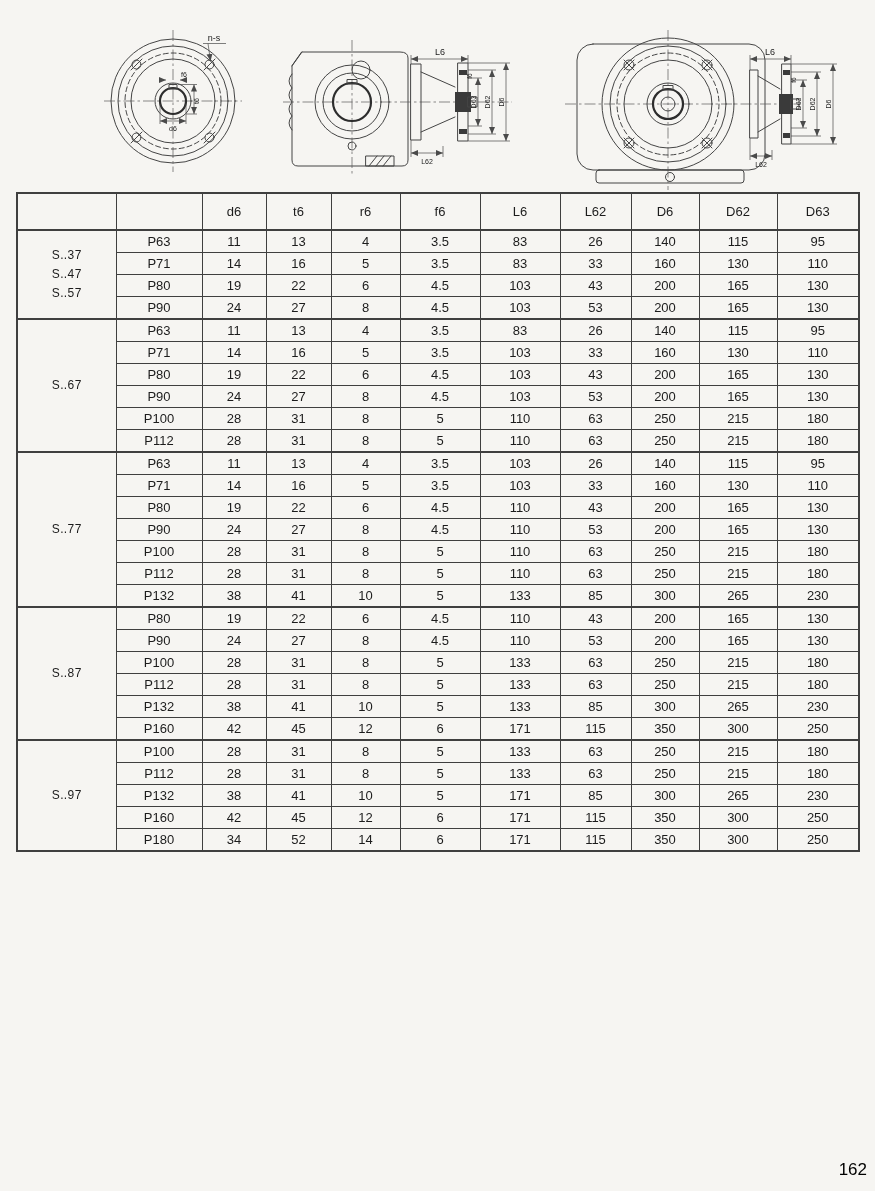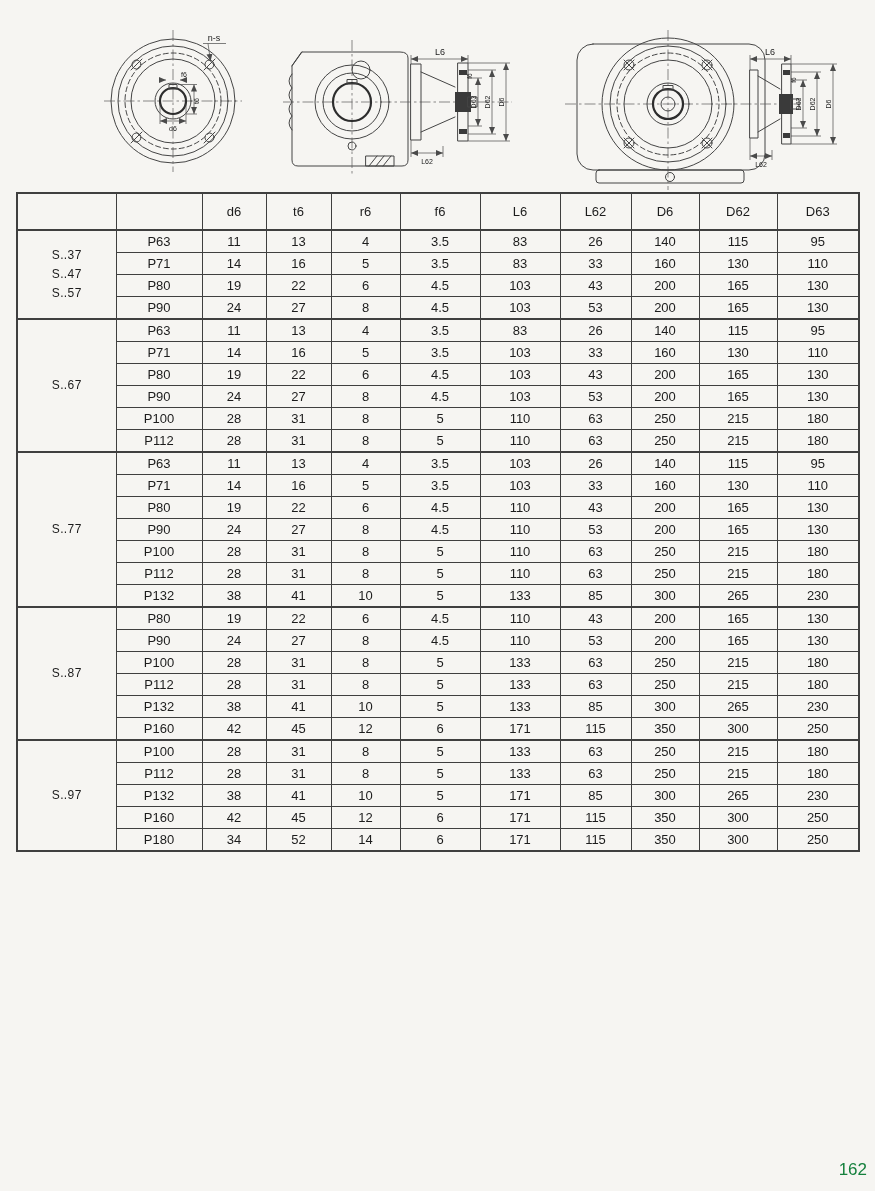--- a/index.html
+++ b/index.html
@@ -18,21 +18,21 @@
   .dtt{font-size:6.5px;}
   
   table.spec{position:absolute;left:16px;top:192px;width:842px;table-layout:fixed;
              border-collapse:collapse;border:2px solid #3f3f3f;background:transparent;}
   .spec th,.spec td{border:1px solid #3f3f3f;text-align:center;vertical-align:middle;
              font-size:13px;padding:0;height:21px;font-weight:normal;color:#1c1c1c;}
   .spec thead th{height:35px;border-bottom:2px solid #3f3f3f;}
   .spec tr.gs td{border-top:2px solid #3f3f3f;}
   .spec td.gl{font-size:12px;line-height:19px;white-space:pre-line;letter-spacing:.4px;}
   
-  .pagenum{position:absolute;right:8px;top:1160px;font-size:17px;color:#15803d;}
+  .pagenum{position:absolute;right:8px;top:1160px;font-size:17px;color:#000000;}
 </style>
 </head>
 <body>
 
 <div class="page">
 
   <svg class="drawings" width="875" height="192" viewBox="0 0 875 192">
     <defs>
       <marker id="ae" markerWidth="8" markerHeight="8" refX="7" refY="3" orient="auto" markerUnits="userSpaceOnUse">
         <path d="M0,0 L7,3 L0,6 Z" fill="#4a4a4a"></path>

